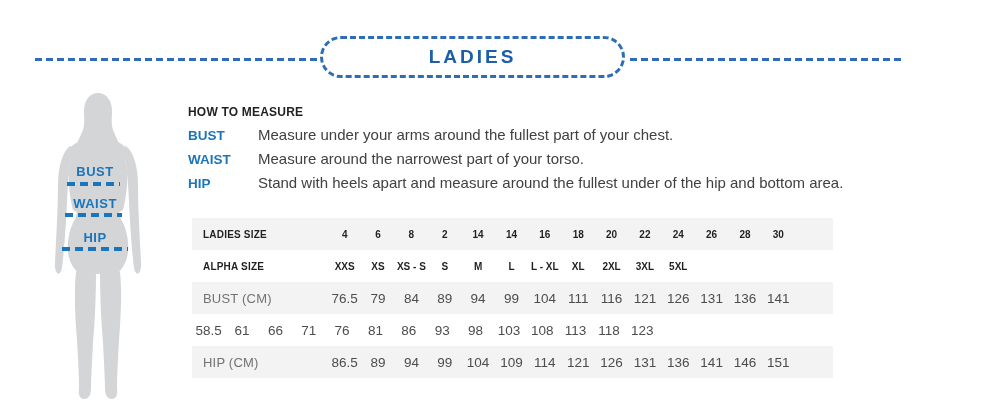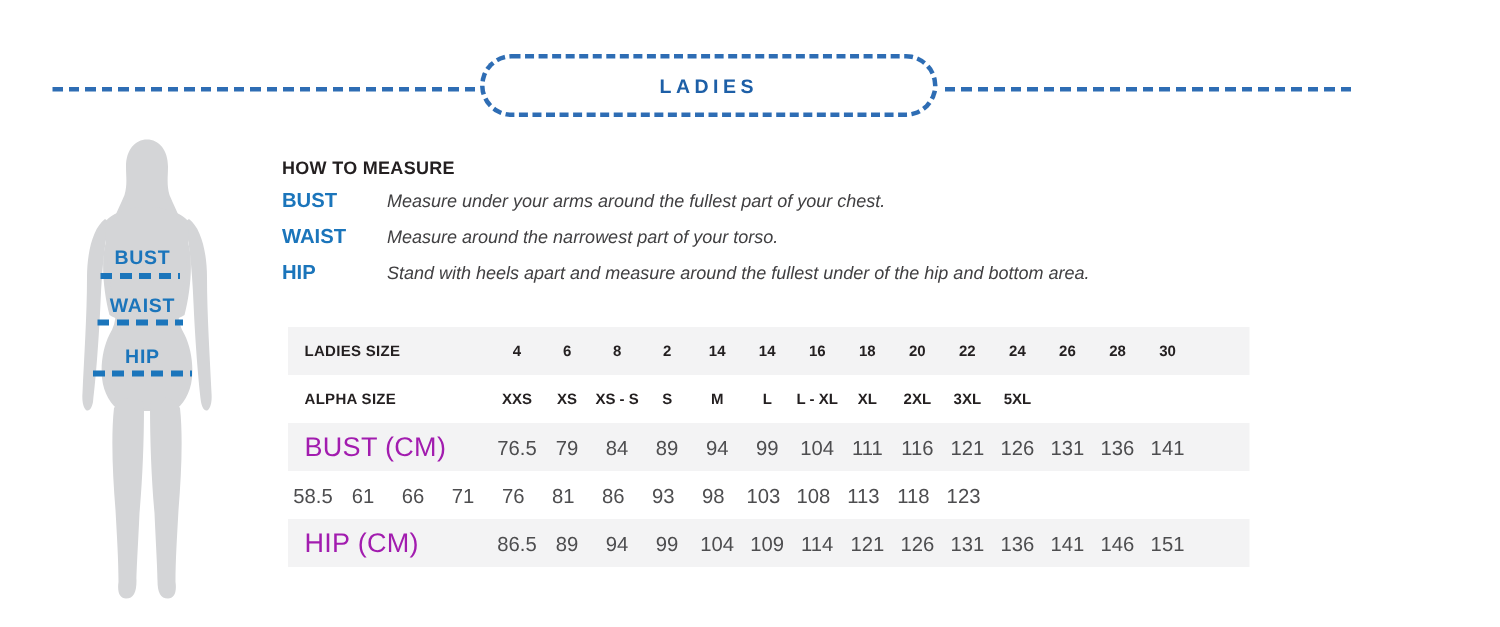--- a/index.html
+++ b/index.html
@@ -9,48 +9,48 @@
     -webkit-font-smoothing:antialiased;
   }
   
   .hdash{position:absolute;height:3px;
     background:repeating-linear-gradient(90deg,#2e6db4 0 7px,transparent 7px 11px);}
   .hdash-left{left:35px;top:58px;width:282px;}
   .hdash-right{left:630px;top:58px;width:273px;}
   .pill{position:absolute;left:320px;top:36px;width:305px;height:42px;box-sizing:border-box;
     border:3px dashed #2e6db4;border-radius:24px;
     display:flex;align-items:center;justify-content:center;background:#fff;}
-  .pill-text{color:#1d5fa7;font-weight:bold;font-size:13px;letter-spacing:3px;}
+  .pill-text{color:#1d5fa7;font-weight:bold;font-size:19px;letter-spacing:3px;}
   
   .silhouette{position:absolute;left:46px;top:90px;}
   .fig-label{position:absolute;left:45px;width:100px;text-align:center;
     color:#1b75bb;font-weight:bold;font-size:13px;letter-spacing:.5px;}
   .fig-label.bust{top:164px;}
   .fig-label.waist{top:196px;}
   .fig-label.hip{top:230px;}
   .fig-dash{position:absolute;height:4px;
     background:repeating-linear-gradient(90deg,#1b75bb 0 8px,transparent 8px 13px);}
   .fig-dash.bust{left:67px;top:182px;width:53px;}
   .fig-dash.waist{left:65px;top:213px;width:57px;}
   .fig-dash.hip{left:62px;top:247px;width:66px;}
   
   .htm-title{position:absolute;left:188px;top:105px;font-weight:bold;font-size:12px;
     color:#231f20;letter-spacing:.2px;}
   .htm-row{position:absolute;left:188px;display:flex;align-items:baseline;}
   .htm-row.r0{top:126px;}
   .htm-row.r1{top:150px;}
   .htm-row.r2{top:174px;}
   .htm-label{width:70px;flex:0 0 auto;color:#1b75bb;font-weight:bold;font-size:13.5px;}
-  .htm-text{font-size:12px;color:#414042;font-style:italic;}
+  .htm-text{font-size:15px;color:#414042;}
   
   .size-table{position:absolute;left:192px;top:218px;width:641px;}
   .trow{display:flex;height:32px;align-items:center;box-sizing:border-box;padding-right:38px;}
   .trow.shaded{background:#f3f3f4;}
   .tlabel{width:136px;flex:0 0 auto;padding-left:11px;box-sizing:border-box;
-    font-size:18px;color:#a21caf;letter-spacing:.2px;}
+    font-size:13px;color:#737373;letter-spacing:.2px;}
   .tcell{width:33.36px;flex:0 0 auto;text-align:center;font-size:13.5px;color:#4d4d4f;}
   .trow.bold .tlabel,.trow.bold .tcell{font-weight:bold;color:#231f20;font-size:10px;}
 </style>
 </head>
 <body>
 
 <div class="hdash hdash-left"></div>
 <div class="pill">
   <span class="pill-text">LADIES</span>
 </div>

